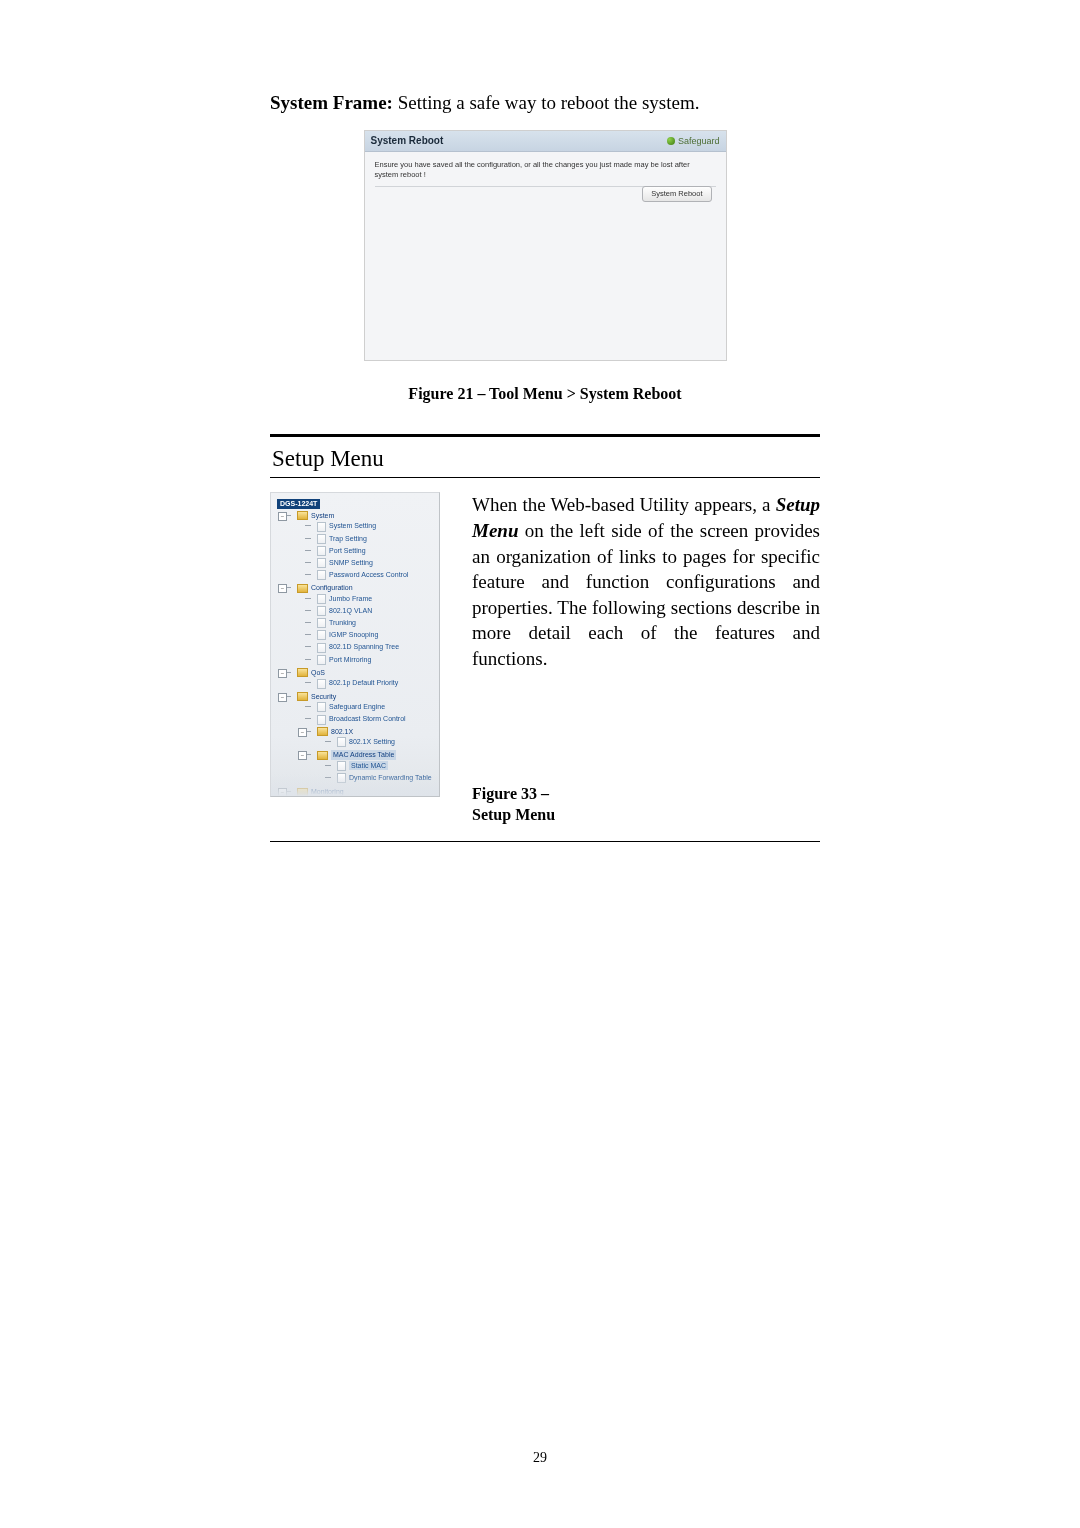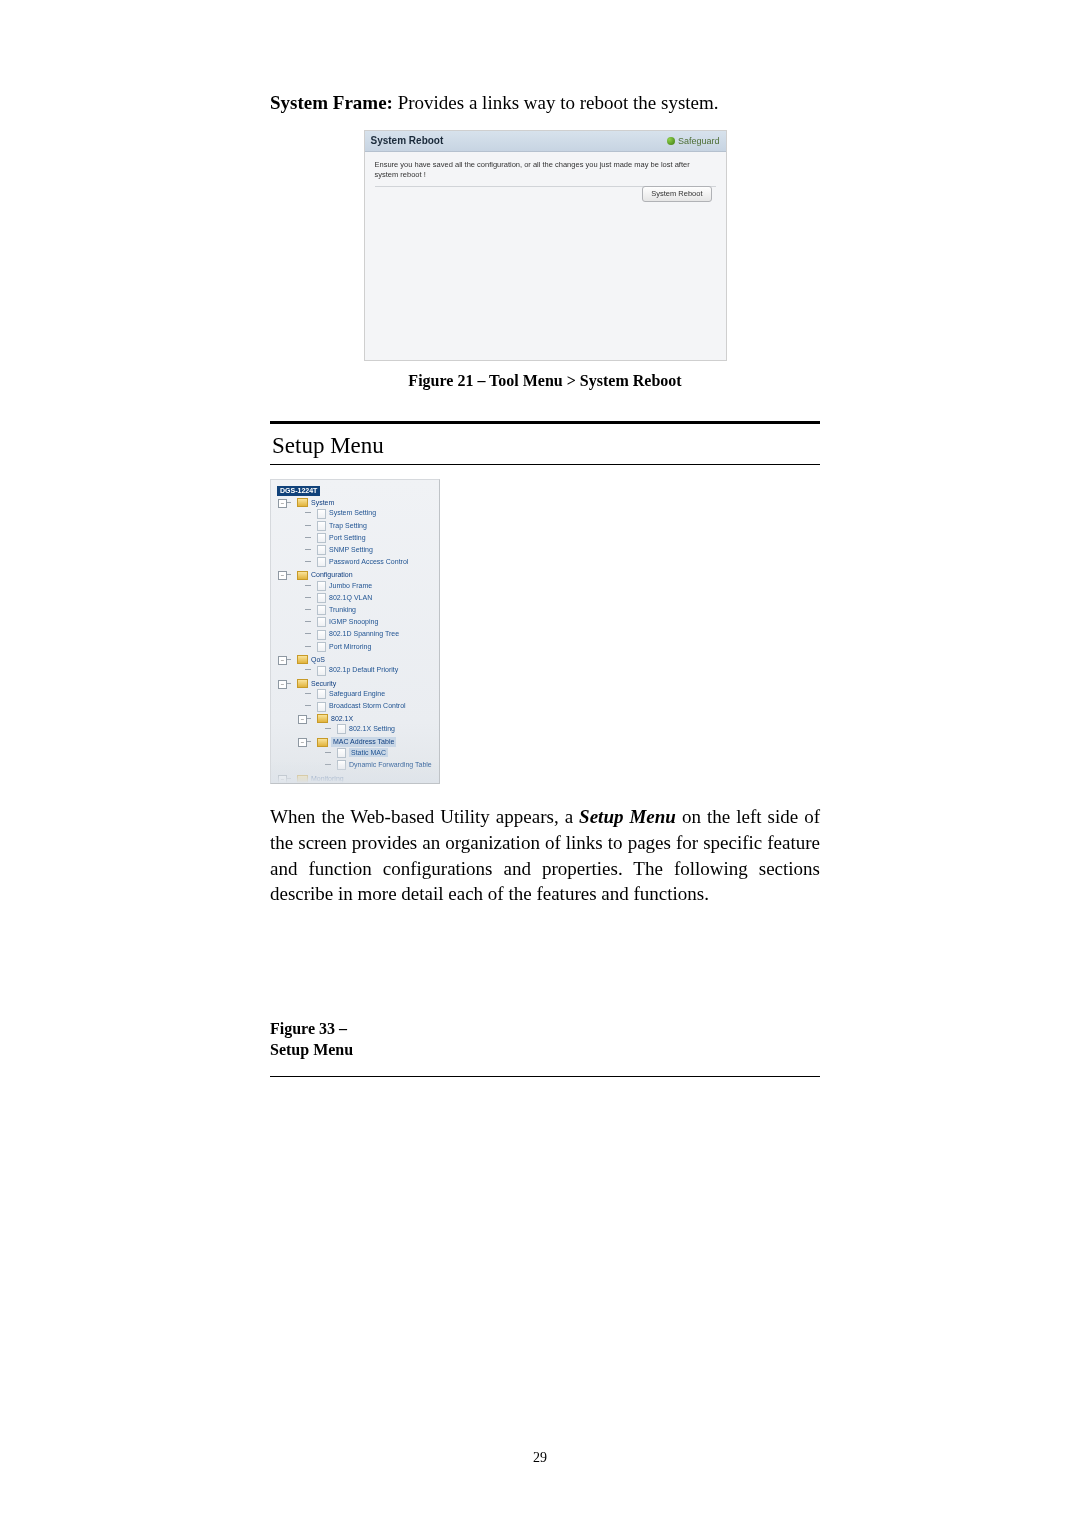--- a/index.html
+++ b/index.html
@@ -86,43 +86,42 @@
     font-family: Arial, sans-serif;
     font-size: 7.5px;
     padding: 2px 8px;
     cursor: pointer;
     text-align: center;
   }
   .caption {
     text-align: center;
     font-weight: bold;
     font-size: 16px;
-    margin-top: 9px;
+    margin-top: 22px;
   }
 
   
   .section-rule-top {
     height: 3px;
     background: #000;
     margin-top: 30px;
   }
   .section-title {
     font-size: 23px;
     font-family: "Times New Roman", serif;
     padding: 6px 2px 3px;
   }
   .section-rule-bottom {
     height: 1px;
     background: #000;
     margin-bottom: 14px;
   }
   .setup-row {
     display: flex;
-    gap: 20px;
-    flex-direction: column;
+    gap: 32px;
   }
 
   
   .sshot2 {
     width: 170px;
     height: 305px;
     border: 1px solid #d6d9dd;
     border-right-color: #bfc3c7;
     border-bottom-color: #bfc3c7;
     background: linear-gradient(#f0f2f5, #eaedf1 80%, #e2e6ea);
@@ -235,21 +234,21 @@
     bottom: 60px;
     font-size: 14px;
   }
 </style>
 </head>
 <body>
 
 <div class="page">
 
   <div class="intro-line">
-    <span class="lead">System Frame:</span><span> Provides a links way to reboot the system.</span>
+    <span class="lead">System Frame:</span><span> Setting a safe way to reboot the system.</span>
   </div>
 
   <div class="sshot1">
     <div class="panel-chrome">
       <div class="titlebar">
         <span>System Reboot</span>
         <span class="titlebar-right">
           <span class="safeguard-dot"></span>
           <span>Safeguard</span>
         </span>

